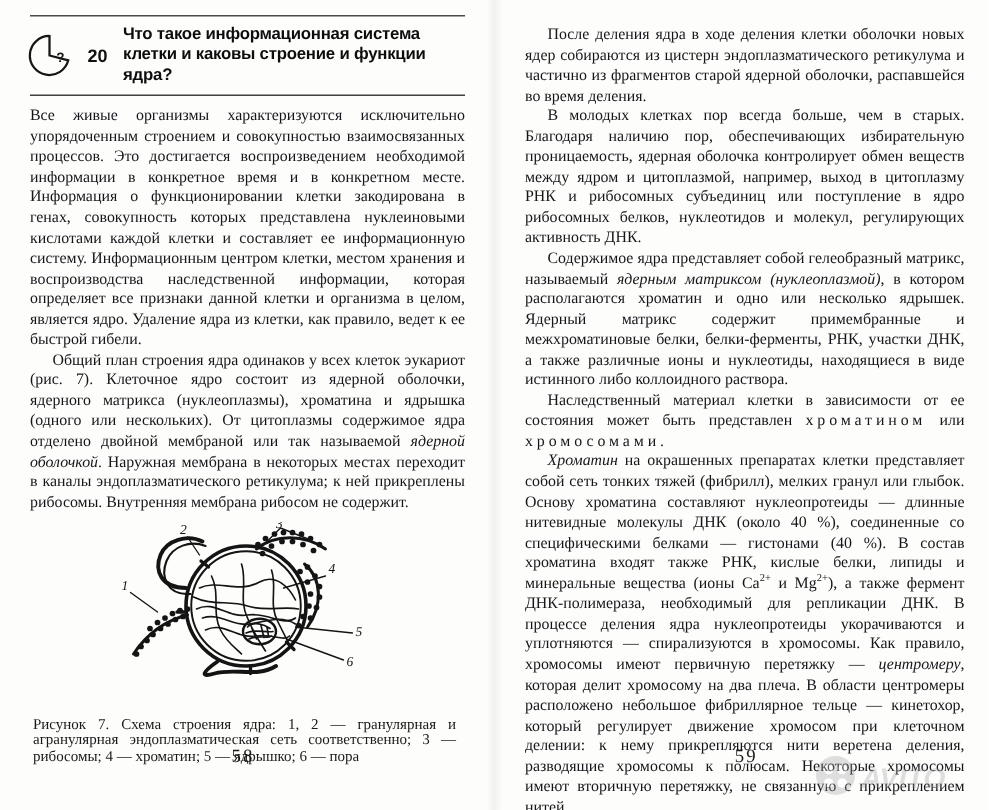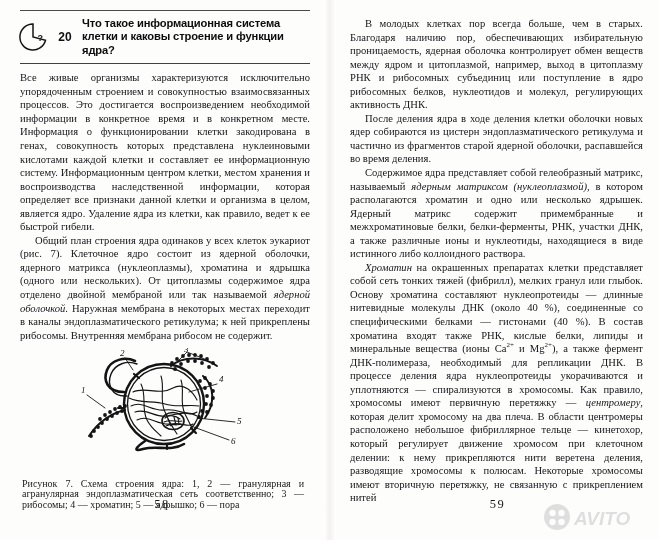--- a/index.html
+++ b/index.html
@@ -295,25 +295,26 @@
     </div>
 
     <div class="folio">58</div>
   </div>
 
   <div class="gutter"></div>
 
   <div class="page page-right">
     <div class="col right-body">
 
+      <p>После деления ядра в ходе деления клетки оболочки новых ядер собираются из цистерн эндоплазматического ретикулума и частично из фрагментов старой ядерной оболочки, распавшейся во время деления.</p>
       <p>В молодых клетках пор всегда больше, чем в старых. Благодаря наличию пор, обеспечивающих избирательную проницаемость, ядерная оболочка контролирует обмен веществ между ядром и цитоплазмой, например, выход в цитоплазму РНК и рибосомных субъединиц или поступление в ядро рибосомных белков, нуклеотидов и молекул, регулирующих активность ДНК.</p>
-      <p>После деления ядра в ходе деления клетки оболочки новых ядер собираются из цистерн эндоплазматического ретикулума и частично из фрагментов старой ядерной оболочки, распавшейся во время деления.</p>
 
       <p><span>Содержимое ядра представляет собой гелеобразный матрикс, называемый </span><span class="it">ядерным матриксом (нуклеоплазмой)</span><span>, в котором располагаются хроматин и одно или несколько ядрышек. Ядерный матрикс содержит примембранные и межхроматиновые белки, белки-ферменты, РНК, участки ДНК, а также различные ионы и нуклеотиды, находящиеся в виде истинного либо коллоидного раствора.</span></p>
 
+      <p><span>Наследственный материал клетки в зависимости от ее состояния может быть представлен </span><span class="spaced">хроматином</span><span> или </span><span class="spaced">хромосомами</span><span>.</span></p>
 
       <p><span class="it">Хроматин</span><span> на окрашенных препаратах клетки представляет собой сеть тонких тяжей (фибрилл), мелких гранул или глыбок. Основу хроматина составляют нуклеопротеиды — длинные нитевидные молекулы ДНК (около 40 %), соединенные со специфическими белками — гистонами (40 %). В состав хроматина входят также РНК, кислые белки, липиды и минеральные вещества (ионы Ca</span><sup>2+</sup><span> и Mg</span><sup>2+</sup><span>), а также фермент ДНК-полимераза, необходимый для репликации ДНК. В процессе деления ядра нуклеопротеиды укорачиваются и уплотняются — спирализуются в хромосомы. Как правило, хромосомы имеют первичную перетяжку — </span><span class="it">центромеру</span><span>, которая делит хромосому на два плеча. В области центромеры расположено небольшое фибриллярное тельце — кинетохор, который регулирует движение хромосом при клеточном делении: к нему прикрепляются нити веретена деления, разводящие хромосомы к полюсам. Некоторые хромосомы имеют вторичную перетяжку, не связанную с прикреплением нитей</span></p>
     </div>
 
     <div class="folio">59</div>
 
     <svg class="watermark" viewBox="0 0 112 34" aria-hidden="true">
       <g fill="#9a9a9a">
         <circle cx="16" cy="17" r="13"></circle>
         <circle cx="11.5" cy="13" r="3.2" fill="#ffffff"></circle>

